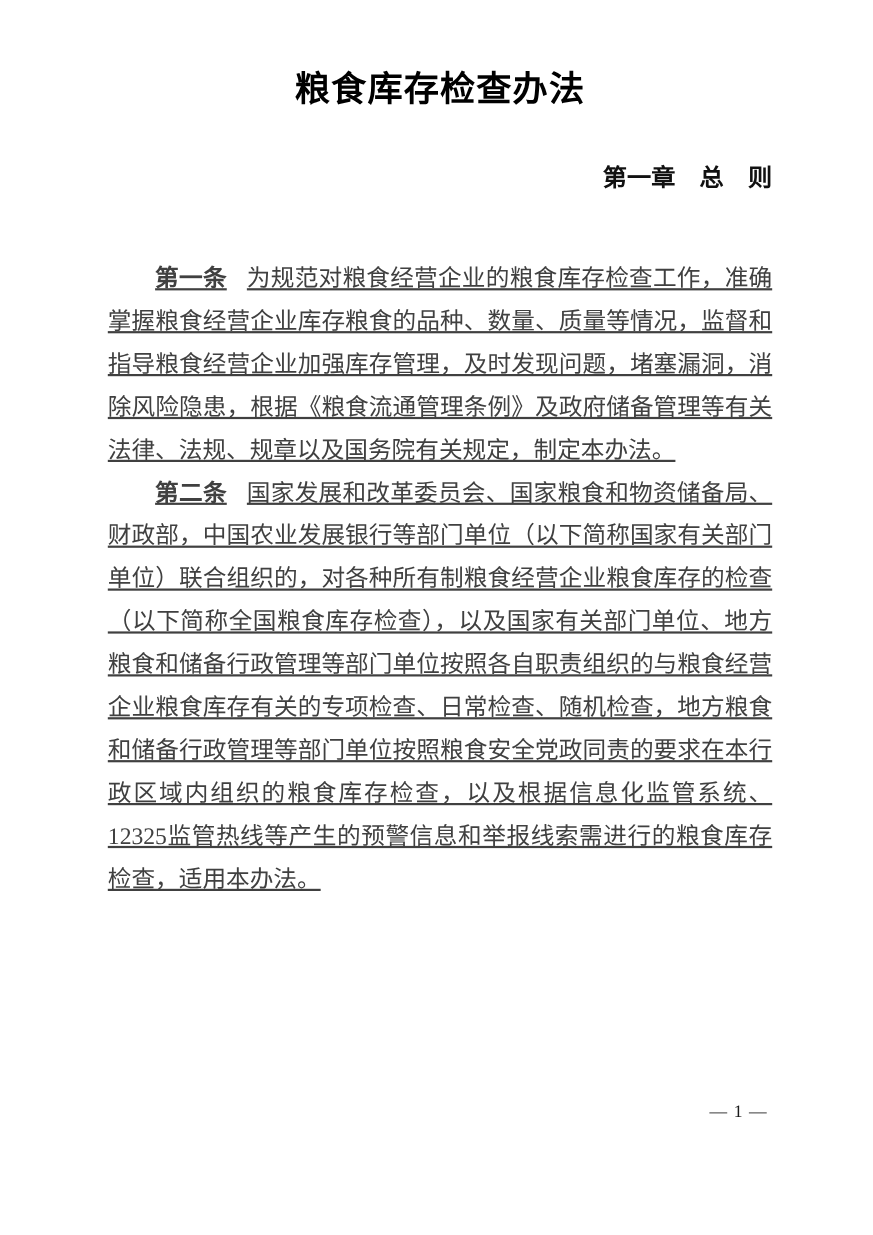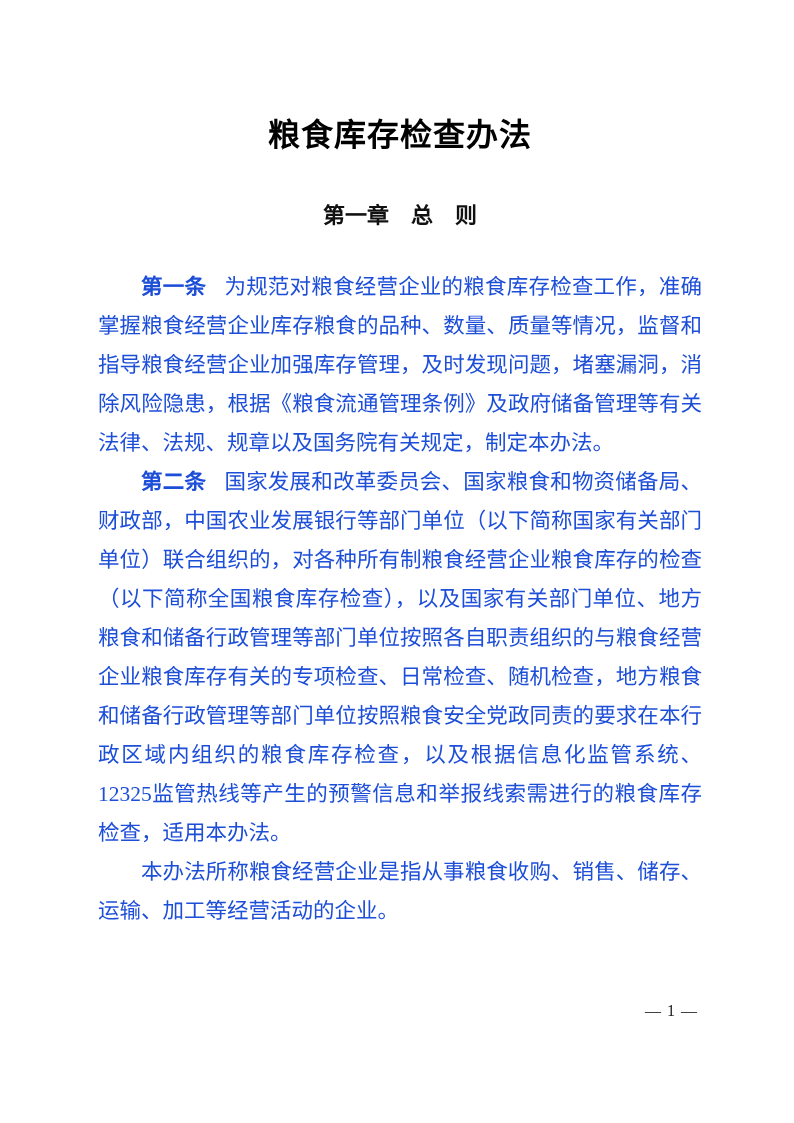--- a/index.html
+++ b/index.html
@@ -14,44 +14,45 @@
     margin: 0 auto;
     background: #ffffff;
     box-sizing: border-box;
     padding: 0 92px 0 98px;
     overflow: hidden;
     font-family: "Liberation Serif", "DejaVu Serif", serif;
     color: #1a1a1a;
   }
   .doc-title {
     margin: 0;
-    padding-top: 117px;
+    padding-top: 63px;
     text-align: center;
     font-size: 32px;
     line-height: 36px;
     font-weight: bold;
     letter-spacing: 1px;
     color: #000000;
     font-family: "Liberation Serif", "DejaVu Serif", serif;
   }
   .chapter-heading {
     margin: 50px 0 0 0;
-    text-align: center;
+    text-align: right;
     font-size: 22px;
     line-height: 26px;
     font-weight: bold;
     color: #111111;
     font-family: "Liberation Sans", "DejaVu Sans", sans-serif;
   }
   .doc-body {
-    margin-top: 39px;
+    margin-top: 59px;
     font-size: 21.5px;
     line-height: 39px;
     text-align: justify;
-    color: #1d4ed8;
+    color: #404040;
+    text-decoration: underline;
   }
   .doc-body p {
     margin: 0;
     padding: 0;
     text-indent: 2em;
   }
   .article-label {
     font-weight: bold;
     font-family: "Liberation Sans", "DejaVu Sans", sans-serif;
     margin-right: 0.85em;
@@ -75,20 +76,19 @@
   <h1 class="doc-title">粮食库存检查办法</h1>
 
   <h2 class="chapter-heading">第一章　总　则</h2>
 
   <div class="doc-body">
 
     <p><span class="article-label">第一条</span><span>为规范对粮食经营企业的粮食库存检查工作，准确掌握粮食经营企业库存粮食的品种、数量、质量等情况，监督和指导粮食经营企业加强库存管理，及时发现问题，堵塞漏洞，消除风险隐患，根据《粮食流通管理条例》及政府储备管理等有关法律、法规、规章以及国务院有关规定，制定本办法。</span></p>
 
     <p><span class="article-label">第二条</span><span>国家发展和改革委员会、国家粮食和物资储备局、财政部，中国农业发展银行等部门单位（以下简称国家有关部门单位）联合组织的，对各种所有制粮食经营企业粮食库存的检查（以下简称全国粮食库存检查），以及国家有关部门单位、地方粮食和储备行政管理等部门单位按照各自职责组织的与粮食经营企业粮食库存有关的专项检查、日常检查、随机检查，地方粮食和储备行政管理等部门单位按照粮食安全党政同责的要求在本行政区域内组织的粮食库存检查，以及根据信息化监管系统、12325监管热线等产生的预警信息和举报线索需进行的粮食库存检查，适用本办法。</span></p>
 
-    <p><span>本办法所称粮食经营企业是指从事粮食收购、销售、储存、运输、加工等经营活动的企业。</span></p>
 
 
   </div>
 
   <div class="page-number">— 1 —</div>
 
 </div>
 
 </body></html>

